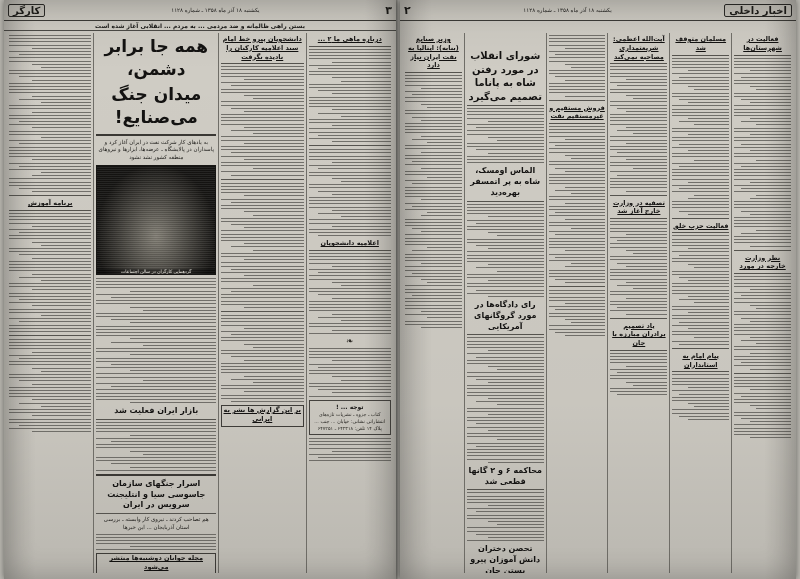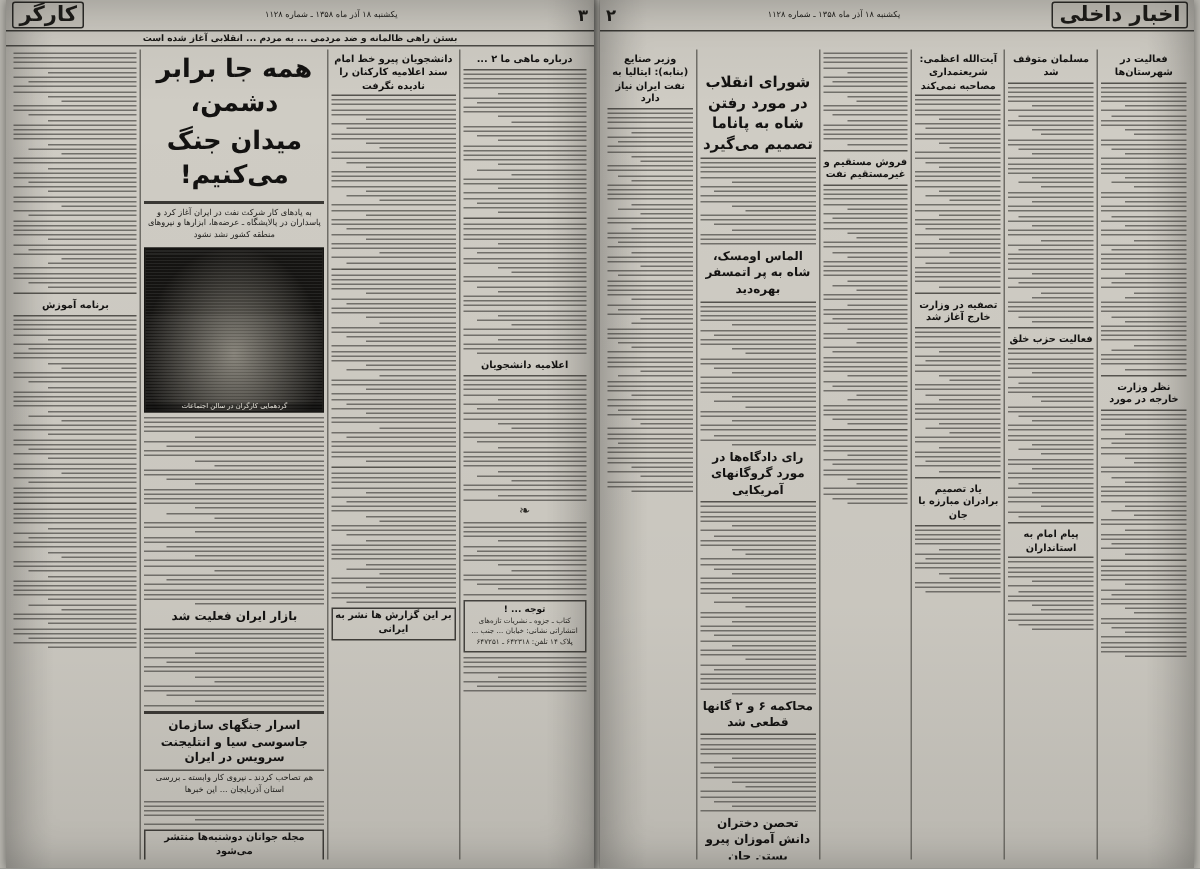--- a/index.html
+++ b/index.html
@@ -30,21 +30,21 @@
     border-bottom:1px solid #3b3a36;
     display:flex;align-items:center;justify-content:space-between;
     padding:0 4px;
     font-size:7px;color:#1d1c19;
   }
   .masthead .pno{
     font-weight:bold;font-size:11px;
   }
   .masthead .dateline{font-size:5.5px;line-height:1.25;text-align:center;}
   .masthead .logo{
-    font-size:14px;font-weight:bold;letter-spacing:-1px;
+    font-size:10px;font-weight:bold;letter-spacing:-1px;
     border:1px solid #2b2a27;padding:0 4px;border-radius:2px;
     background:#bfbcb4;
   }
   .banner{
     font-size:6px;text-align:center;color:#171614;
     border-bottom:1px solid #4a4945;padding:1px 2px;
     font-weight:bold;
   }
 
   .cols{
@@ -68,21 +68,21 @@
     font-weight:bold;
     color:#131211;
     text-align:center;
     line-height:1.35;
     margin:2px 0 2px 0;
     border-bottom:1px solid #55534e;
     padding-bottom:2px;
   }
   .hl.s1{font-size:10px;margin-top:16px;}
   .hl.s2{font-size:8px;}
-  .hl.s3{font-size:6.5px;}
+  .hl.s3{font-size:6.5px;text-decoration:underline;}
   .hl.huge{font-size:17px;letter-spacing:-.5px;border-bottom:none;}
   .sub{
     font-size:5.5px;text-align:center;color:#23221f;
     line-height:1.4;margin:1px 0 2px;
   }
   .rule{border-top:1px solid #56544f;margin:3px 0;}
   .rule.thick{border-top:2px solid #3a3834;}
 
   
   .body{
@@ -403,21 +403,21 @@
             <i></i>
             <i></i>
         </div>
         <div class="boxhl">
           <div class="hl s3" style="border:none;margin:0;">بر این گزارش ‌ها نشر به ایرانی</div>
         </div>
       </div>
 
       <div class="col" style="flex:1.45 1 0;">
         <div class="hl huge">همه جا برابر دشمن،</div>
-        <div class="hl huge" style="margin-top:-2px;">میدان جنگ می‌کنیم!</div>
+        <div class="hl huge" style="margin-top:-2px;">میدان جنگ می‌صنایع!</div>
         <div class="rule thick"></div>
         <div class="sub">به یادهای کار شرکت نفت در ایران آغاز کرد و پاسداران
 در پالایشگاه ـ عرضه‌ها، ابزارها و نیروهای منطقه کشور نشد نشود</div>
         <div class="photo" style="height:108px;">
           <div class="grain"></div>
           <div class="cap">گردهمایی کارگران در سالن اجتماعات</div>
         </div>
         <div class="body">
           <i></i>
             <i></i>

